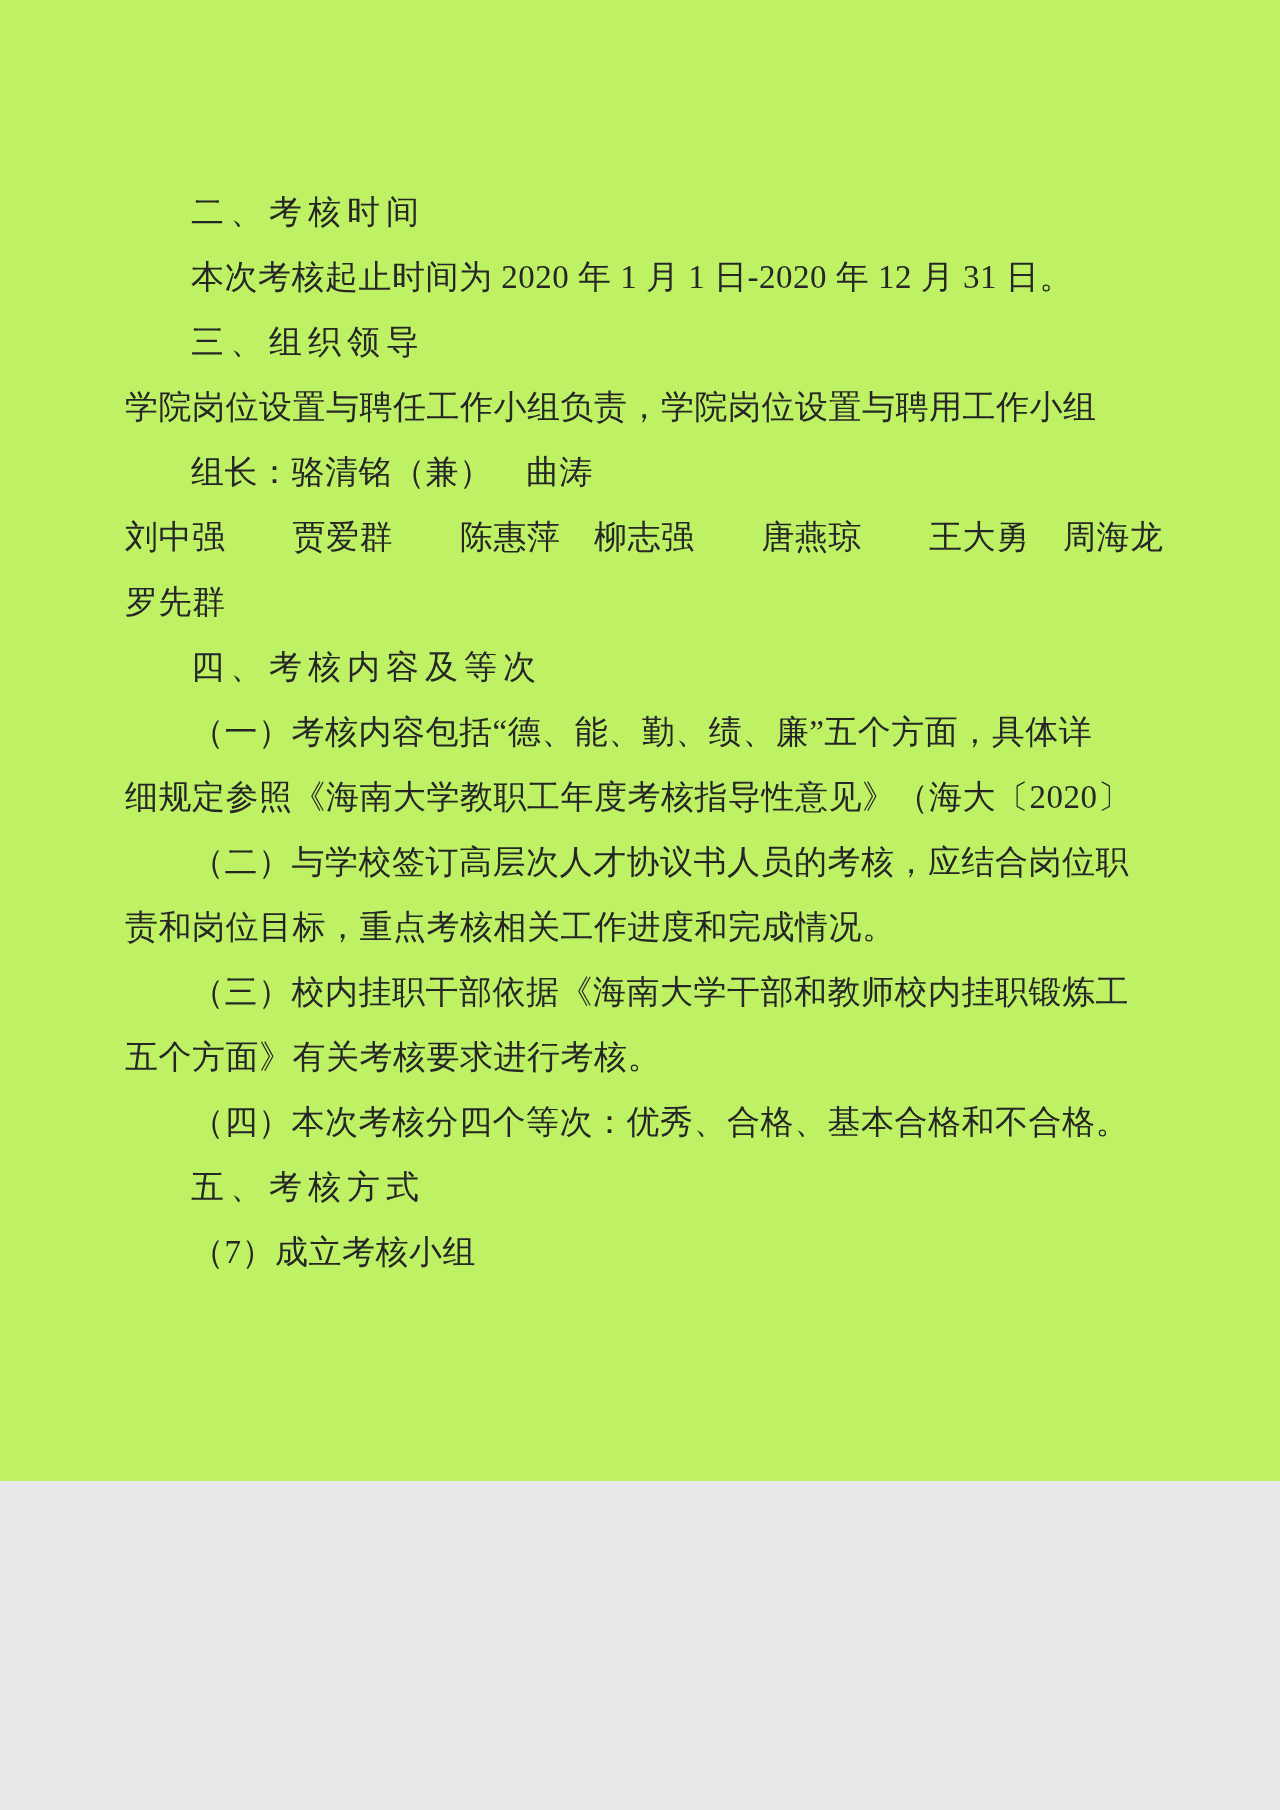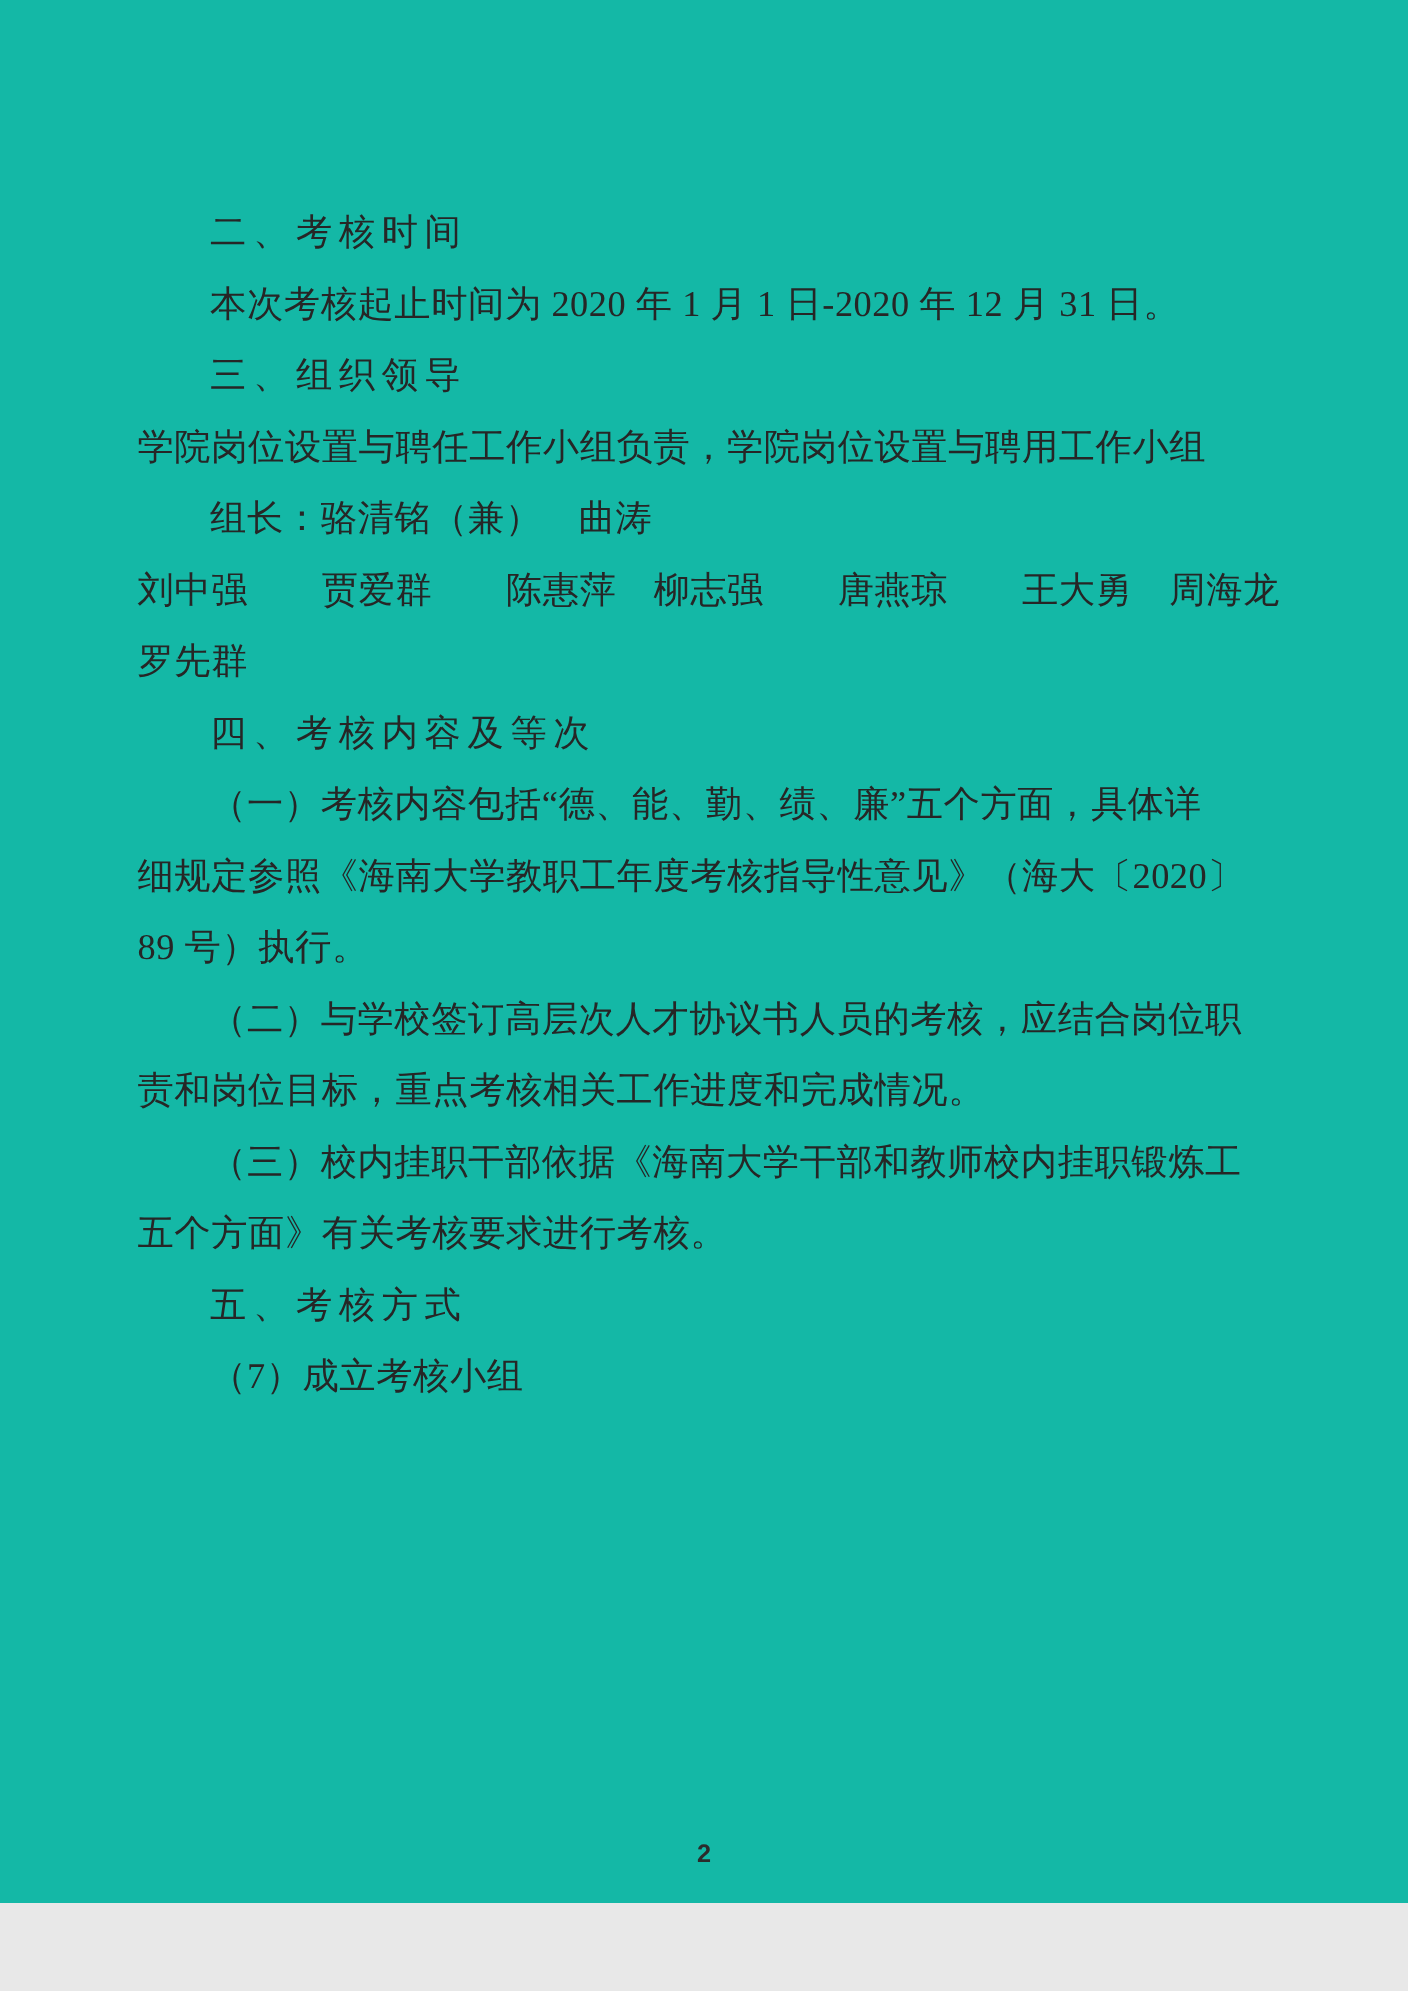--- a/index.html
+++ b/index.html
@@ -3,22 +3,22 @@
 <meta charset="utf-8">
 <style>
   html, body {
     margin: 0;
     padding: 0;
     background: #e8e8e8;
   }
   .page {
     position: relative;
     width: 1280px;
-    height: 1730px;
-    background: #14b8a6;
+    height: 1481px;
+    background: #bef264;
     color: #262626;
     font-family: "Liberation Serif", "DejaVu Serif", serif;
     overflow: hidden;
     margin: 0 auto;
   }
   .doc-body {
     position: absolute;
     top: 180px;
     left: 125px;
     right: 115px;
@@ -60,25 +60,25 @@
     <p class="line indent spread">二、考核时间</p>
     <p class="line indent">本次考核起止时间为 2020 年 1 月 1 日-2020 年 12 月 31 日。</p>
     <p class="line indent spread">三、组织领导</p>
     <p class="line">学院岗位设置与聘任工作小组负责，学院岗位设置与聘用工作小组</p>
     <p class="line indent">组长：骆清铭（兼）　曲涛</p>
     <p class="line">刘中强　　贾爱群　　陈惠萍　柳志强　　唐燕琼　　王大勇　周海龙</p>
     <p class="line">罗先群</p>
     <p class="line indent spread">四、考核内容及等次</p>
     <p class="line indent">（一）考核内容包括“德、能、勤、绩、廉”五个方面，具体详</p>
     <p class="line">细规定参照《海南大学教职工年度考核指导性意见》（海大〔2020〕</p>
-    <p class="line">89 号）执行。</p>
     <p class="line indent">（二）与学校签订高层次人才协议书人员的考核，应结合岗位职</p>
     <p class="line">责和岗位目标，重点考核相关工作进度和完成情况。</p>
     <p class="line indent">（三）校内挂职干部依据《海南大学干部和教师校内挂职锻炼工</p>
     <p class="line">五个方面》有关考核要求进行考核。</p>
+    <p class="line indent">（四）本次考核分四个等次：优秀、合格、基本合格和不合格。</p>
     <p class="line indent spread">五、考核方式</p>
     <p class="line indent">（7）成立考核小组</p>
   </div>
 
   <div class="page-footer">
     <span class="page-number">2</span>
   </div>
 </div>
 
 </body></html>

